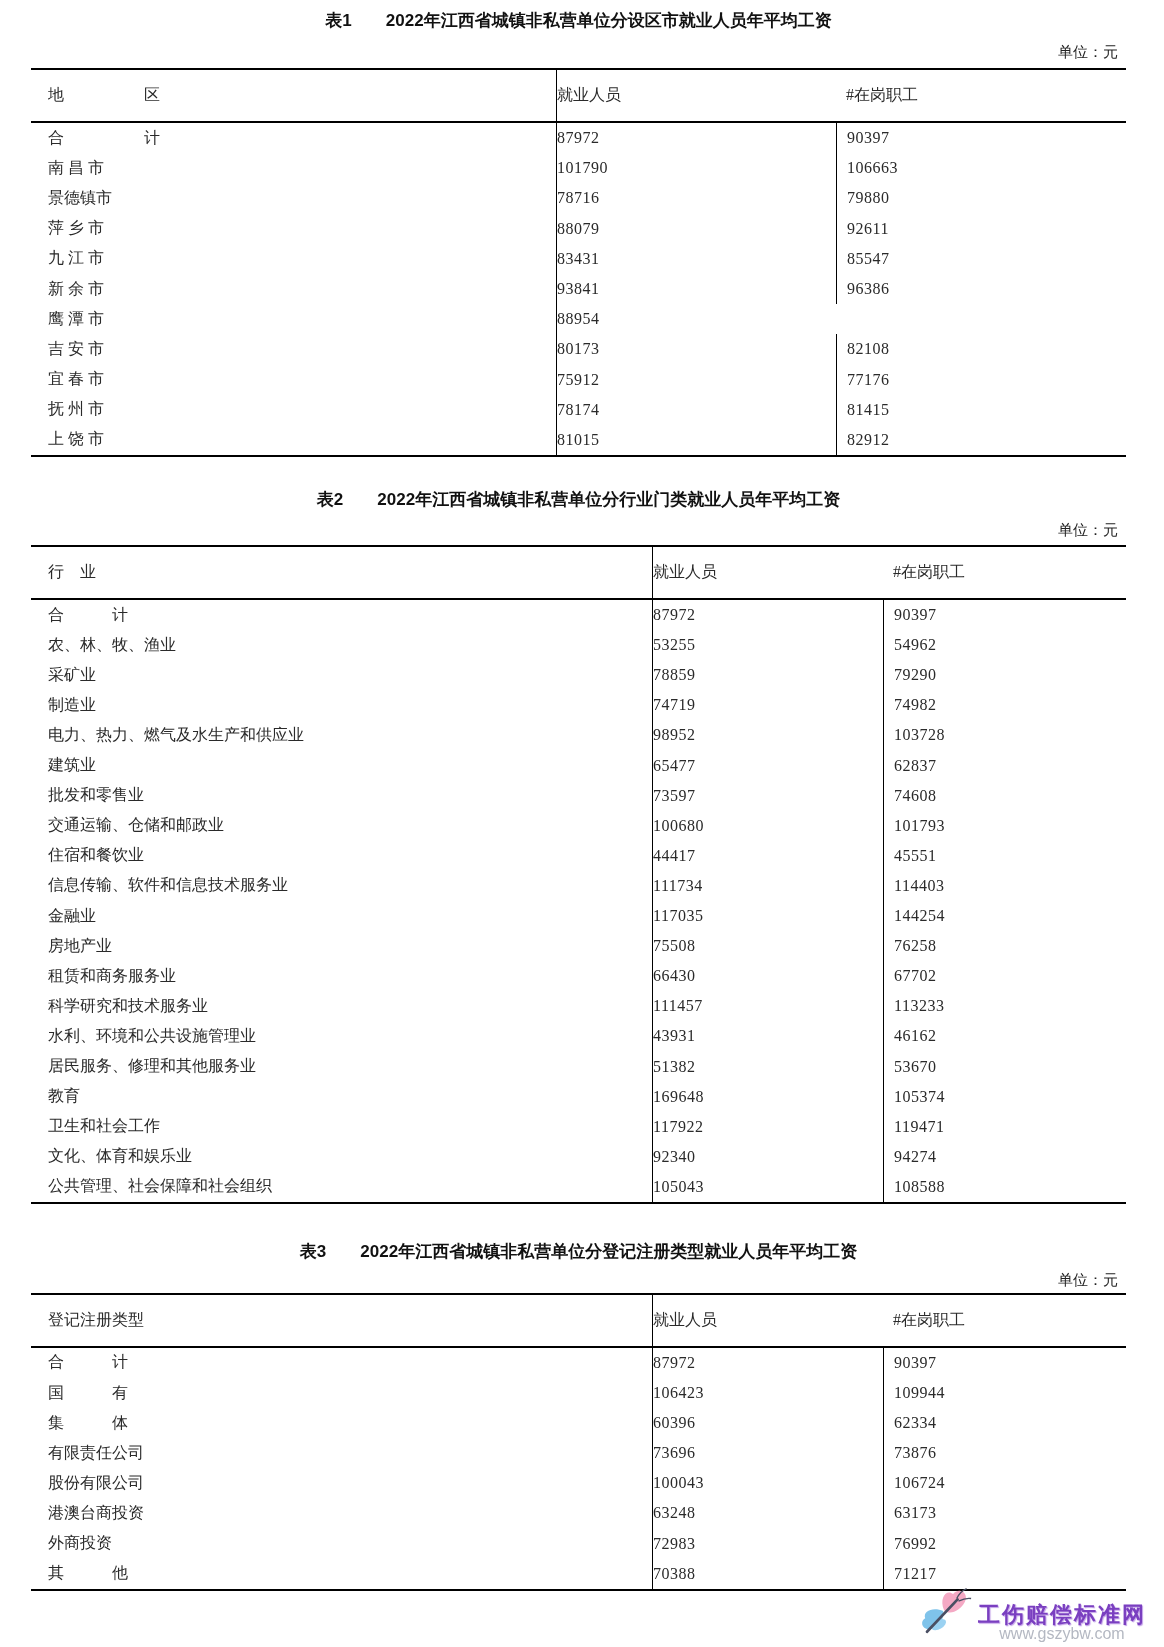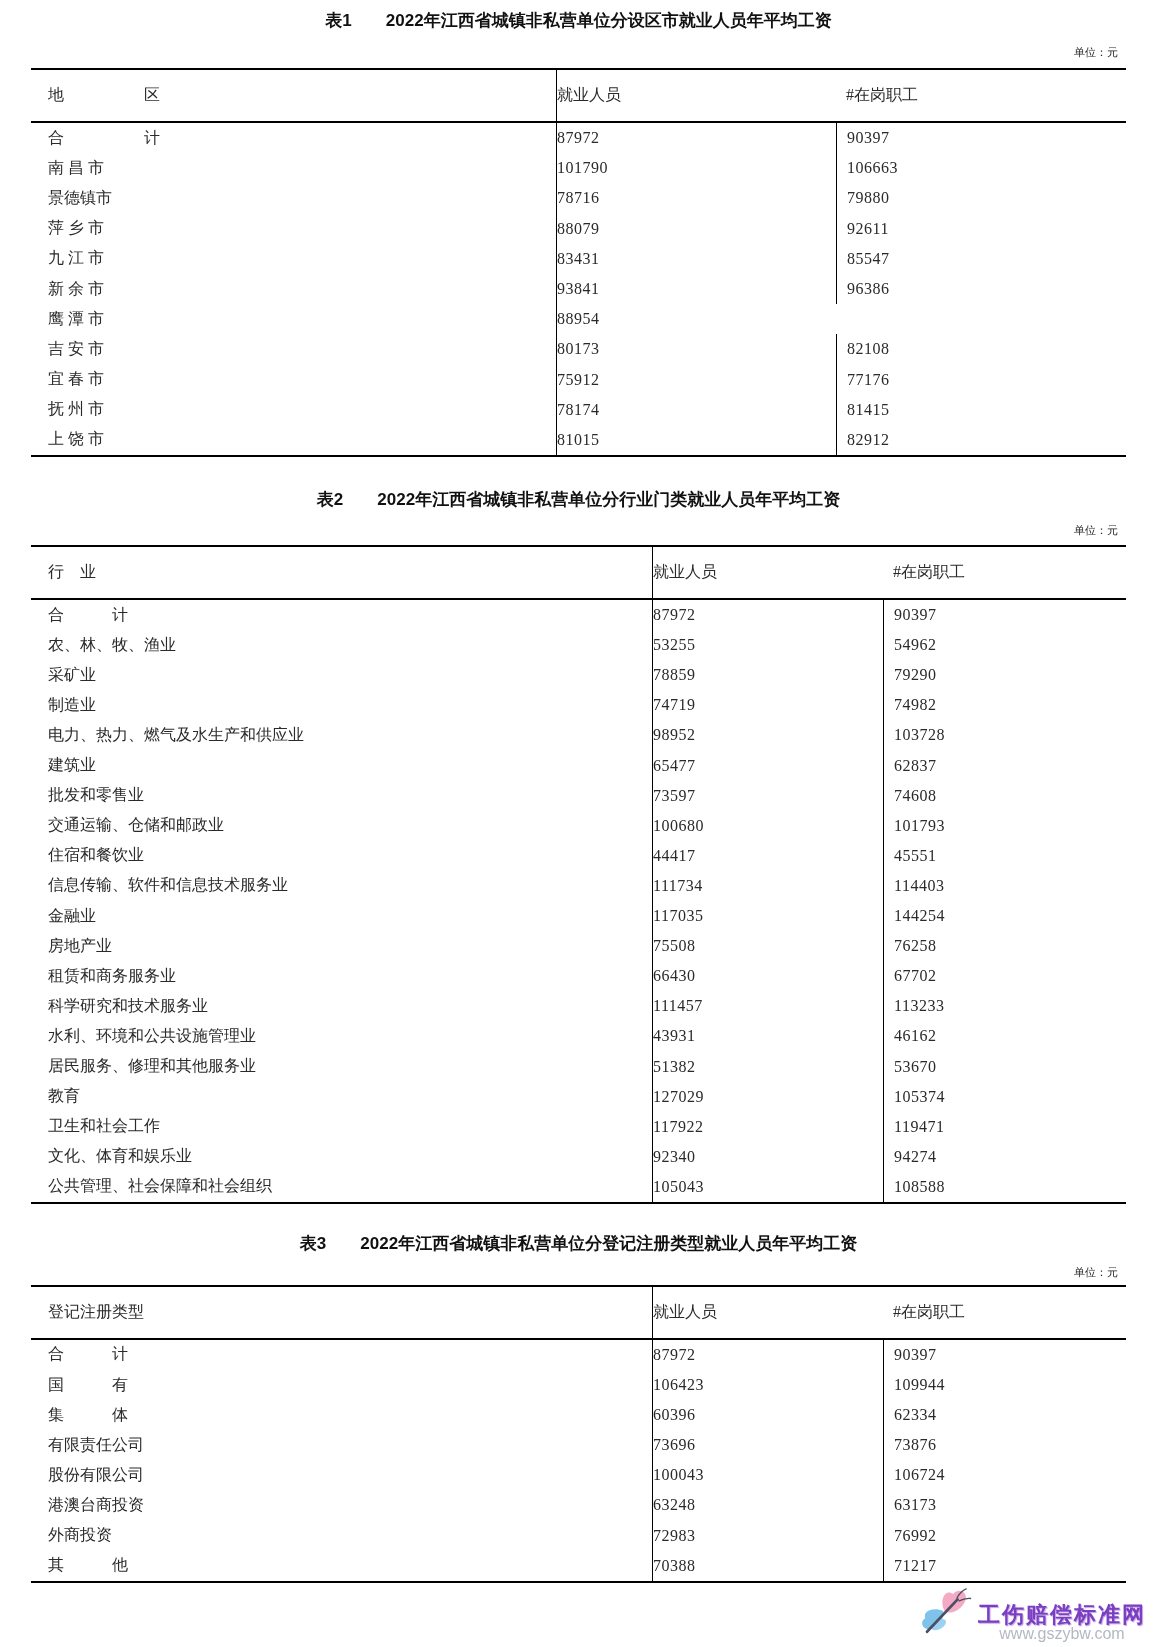--- a/index.html
+++ b/index.html
@@ -17,21 +17,21 @@
     font-family:"Liberation Sans","DejaVu Sans",sans-serif;
     font-weight:bold;
     font-size:17px;
     line-height:23px;
     height:23px;
     color:#111111;
     white-space:pre;
   }
   .unit{
     text-align:right;
-    font-size:11px;
+    font-size:15px;
     height:20px;line-height:20px;
     padding-right:8px;
     color:#222222;
   }
   .stat-table{
     border-top:2px solid #000;
     border-bottom:2px solid #000;
     box-sizing:content-box;
   }
   .t1{--c1w:525px;--c2w:280px;}
@@ -76,21 +76,21 @@
     display:flex;align-items:center;
     padding-left:10px;
     font-size:16px;
   }
   .row{display:flex;}
   .t1 .row{height:30.2px;}
   .t23 .row{height:30.1px;}
   .cell{font-size:16px;}
   .num{letter-spacing:0.5px;}
   #section-2 {margin-top:31px;}
-  #section-3 {margin-top:28px;}
+  #section-3 {margin-top:36px;}
   #section-1 .tbl-title{margin-top:9px;}
   #section-1 .unit{margin-top:10px;}
   #section-1 .stat-table{margin-top:6px;}
   #section-2 .unit{margin-top:9px;}
   #section-2 .stat-table{margin-top:5px;}
   #section-3 .unit{margin-top:7px;}
   #section-3 .stat-table{margin-top:3px;}
   .watermark{
     position:absolute;
     right:6px;bottom:6px;
@@ -308,21 +308,21 @@
           </div>
 
           <div class="row">
             <div class="c1 cell">居民服务、修理和其他服务业</div>
             <div class="c2 cell num">51382</div>
             <div class="c3 cell num">53670</div>
           </div>
 
           <div class="row">
             <div class="c1 cell">教育</div>
-            <div class="c2 cell num">127029</div>
+            <div class="c2 cell num">169648</div>
             <div class="c3 cell num">105374</div>
           </div>
 
           <div class="row">
             <div class="c1 cell">卫生和社会工作</div>
             <div class="c2 cell num">117922</div>
             <div class="c3 cell num">119471</div>
           </div>
 
           <div class="row">

